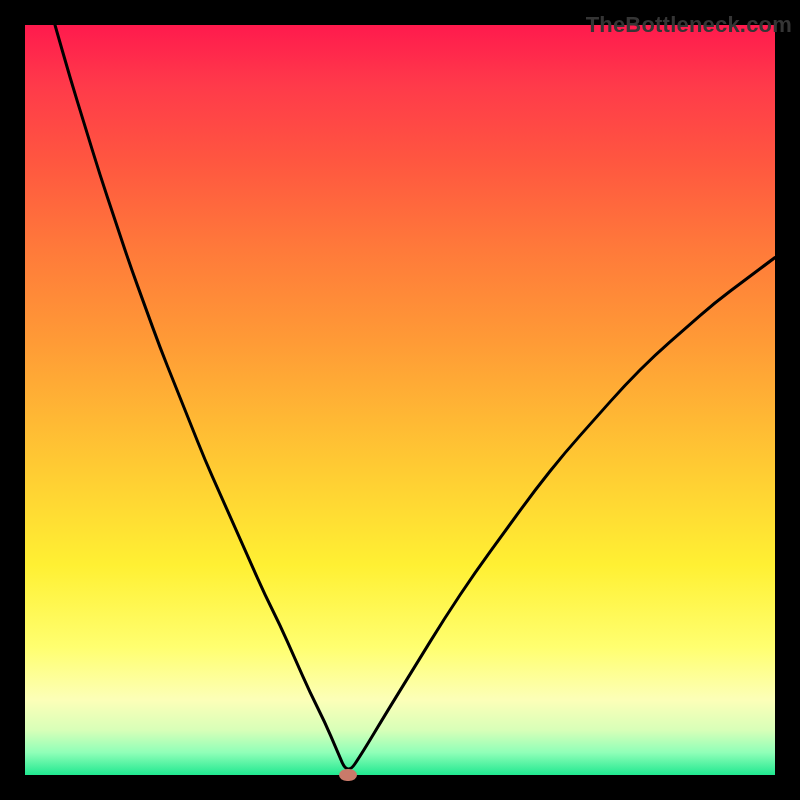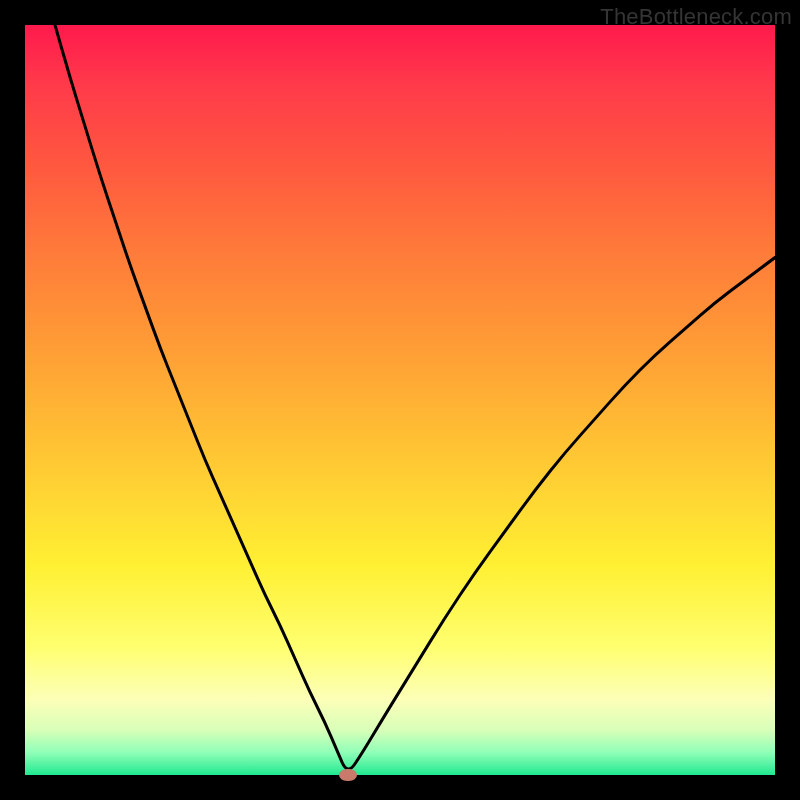--- a/index.html
+++ b/index.html
@@ -22,25 +22,25 @@
       #fff033 72%,
       #ffff70 83%,
       #fcffb8 90%,
       #d8ffb8 94%,
       #90ffb8 97%,
       #20e890 100%);
   }
 
   .watermark {
     position: absolute;
-    top: 4px;
+    top: 12px;
     right: 8px;
     color: #353535;
     font-size: 22px;
-    font-weight: 400;
+    font-weight: 700;
     letter-spacing: 0.2px;
     z-index: 3;
     pointer-events: none;
   }
 
   svg.curve {
     position: absolute;
     left: 0; top: 0;
     width: 100%;
     height: 100%;

